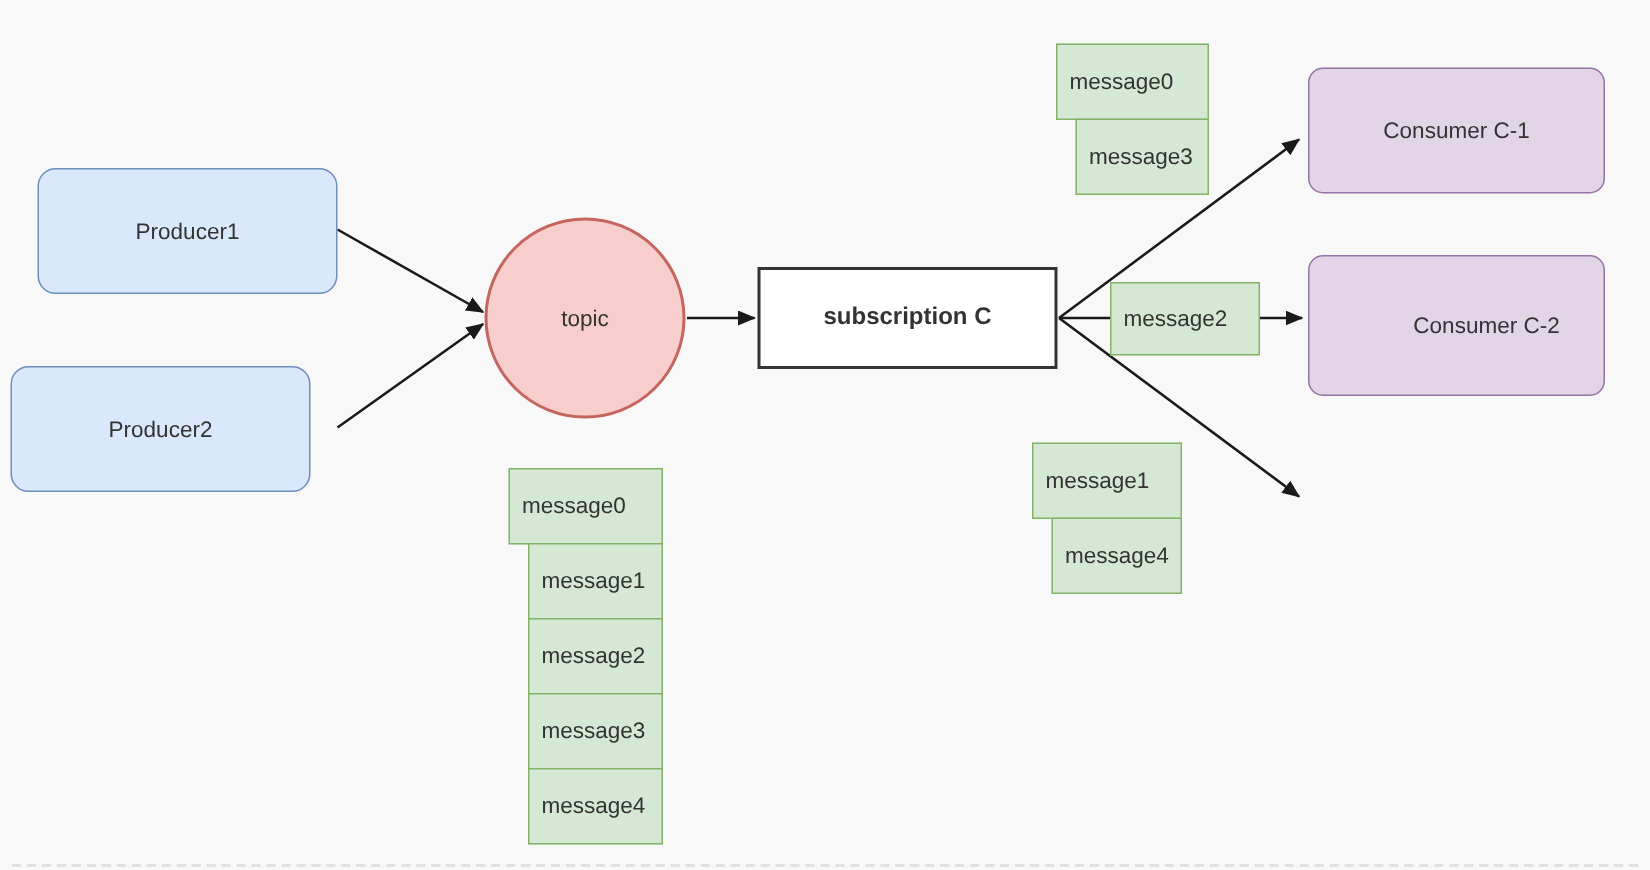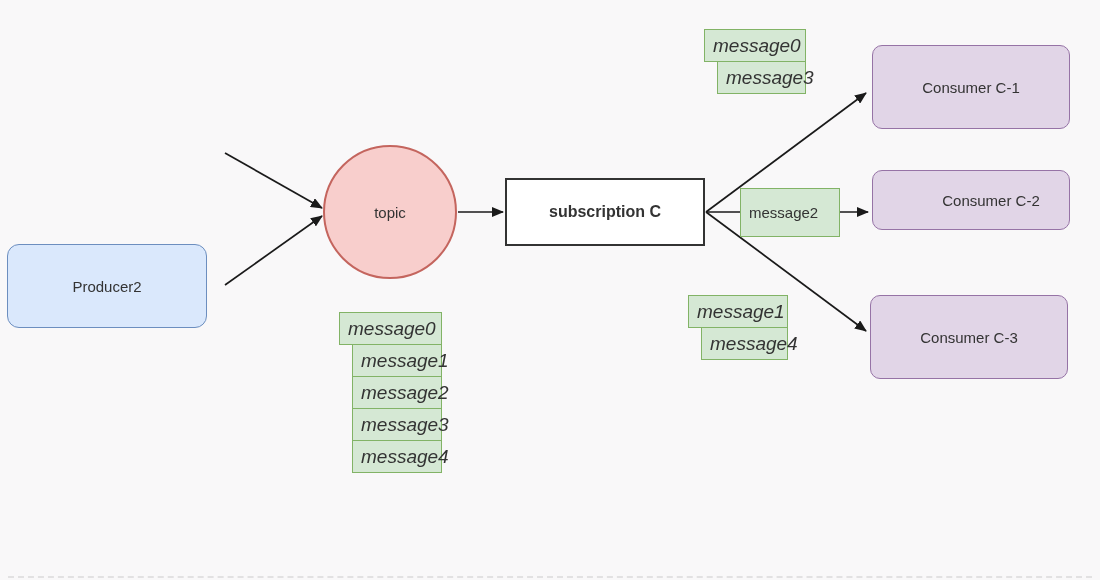--- a/index.html
+++ b/index.html
@@ -53,28 +53,27 @@
   }
   .consumer{
     width:198px;height:84px;
     background:var(--consumer-fill);
     border:1.5px solid var(--consumer-stroke);
     border-radius:10px;
   }
   .msg-stack{position:absolute;}
   .msg-cell{
     box-sizing:border-box;
-    height:33px;
+    height:51px;
     background:var(--message-fill);
     border:1px solid var(--message-stroke);
     display:flex;align-items:center;
     padding-left:8px;
     color:var(--text-color);
-    font-size:19px;
-    font-style:italic;
+    font-size:15px;
   }
   .msg-cell + .msg-cell{margin-top:-1px;margin-left:13px;}
   .msg-single{
     position:absolute;
     box-sizing:border-box;
     width:100px;height:49px;
     background:var(--message-fill);
     border:1px solid var(--message-stroke);
     display:flex;align-items:center;
     padding-left:8px;
@@ -98,32 +97,32 @@
       </marker>
     </defs>
     <line class="edge" x1="225" y1="153" x2="322" y2="208" marker-end="url(#ah)"></line>
     <line class="edge" x1="225" y1="285" x2="322" y2="216" marker-end="url(#ah)"></line>
     <line class="edge" x1="458" y1="212" x2="503" y2="212" marker-end="url(#ah)"></line>
     <line class="edge" x1="706" y1="212" x2="866" y2="93" marker-end="url(#ah)"></line>
     <line class="edge" x1="706" y1="212" x2="868" y2="212" marker-end="url(#ah)"></line>
     <line class="edge" x1="706" y1="212" x2="866" y2="331" marker-end="url(#ah)"></line>
   </svg>
 
+  <div class="node producer" style="left:25px;top:112px;">Producer1</div>
 
   <div class="node producer" style="left:7px;top:244px;">Producer2</div>
 
   <div class="node subscription" style="left:505px;top:178px;">subscription C</div>
 
   <div class="node topic" style="left:323px;top:145px;">topic</div>
 
   <div class="node consumer" style="left:872px;top:45px;">Consumer C-1</div>
 
-  <div class="node consumer" style="left:872px;top:170px;height:60px;padding-left:40px;">Consumer C-2</div>
+  <div class="node consumer" style="left:872px;top:170px;height:94px;padding-left:40px;">Consumer C-2</div>
 
-  <div class="node consumer" style="left:870px;top:295px;">Consumer C-3</div>
 
   <div class="msg-stack" style="left:704px;top:29px;width:102px;">
     <div class="msg-cell">message0</div>
     <div class="msg-cell">message3</div>
   </div>
 
   <div class="msg-single" style="left:740px;top:188px;">message2</div>
 
   <div class="msg-stack" style="left:688px;top:295px;width:100px;">
     <div class="msg-cell">message1</div>

